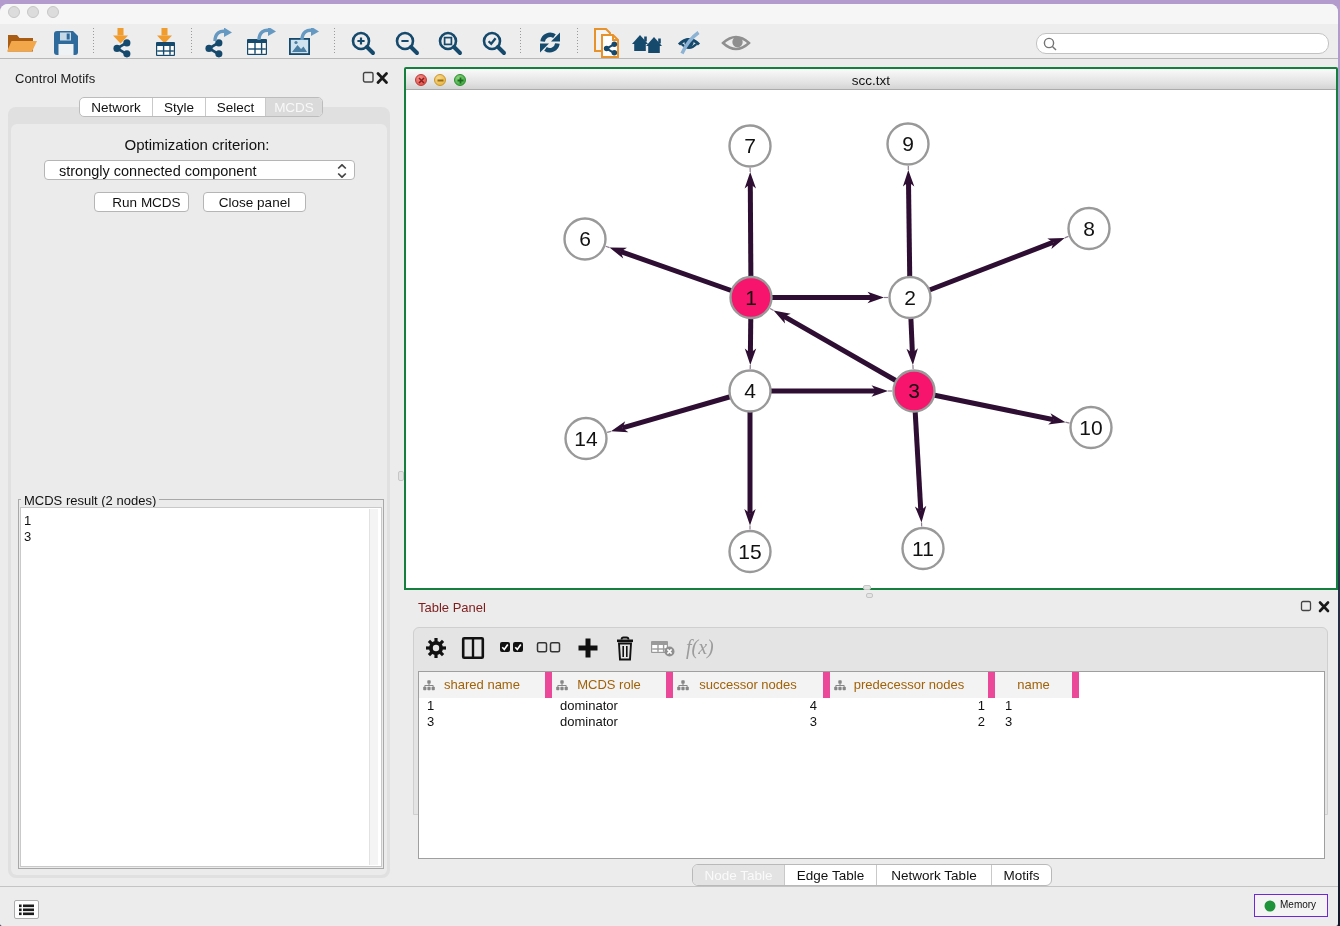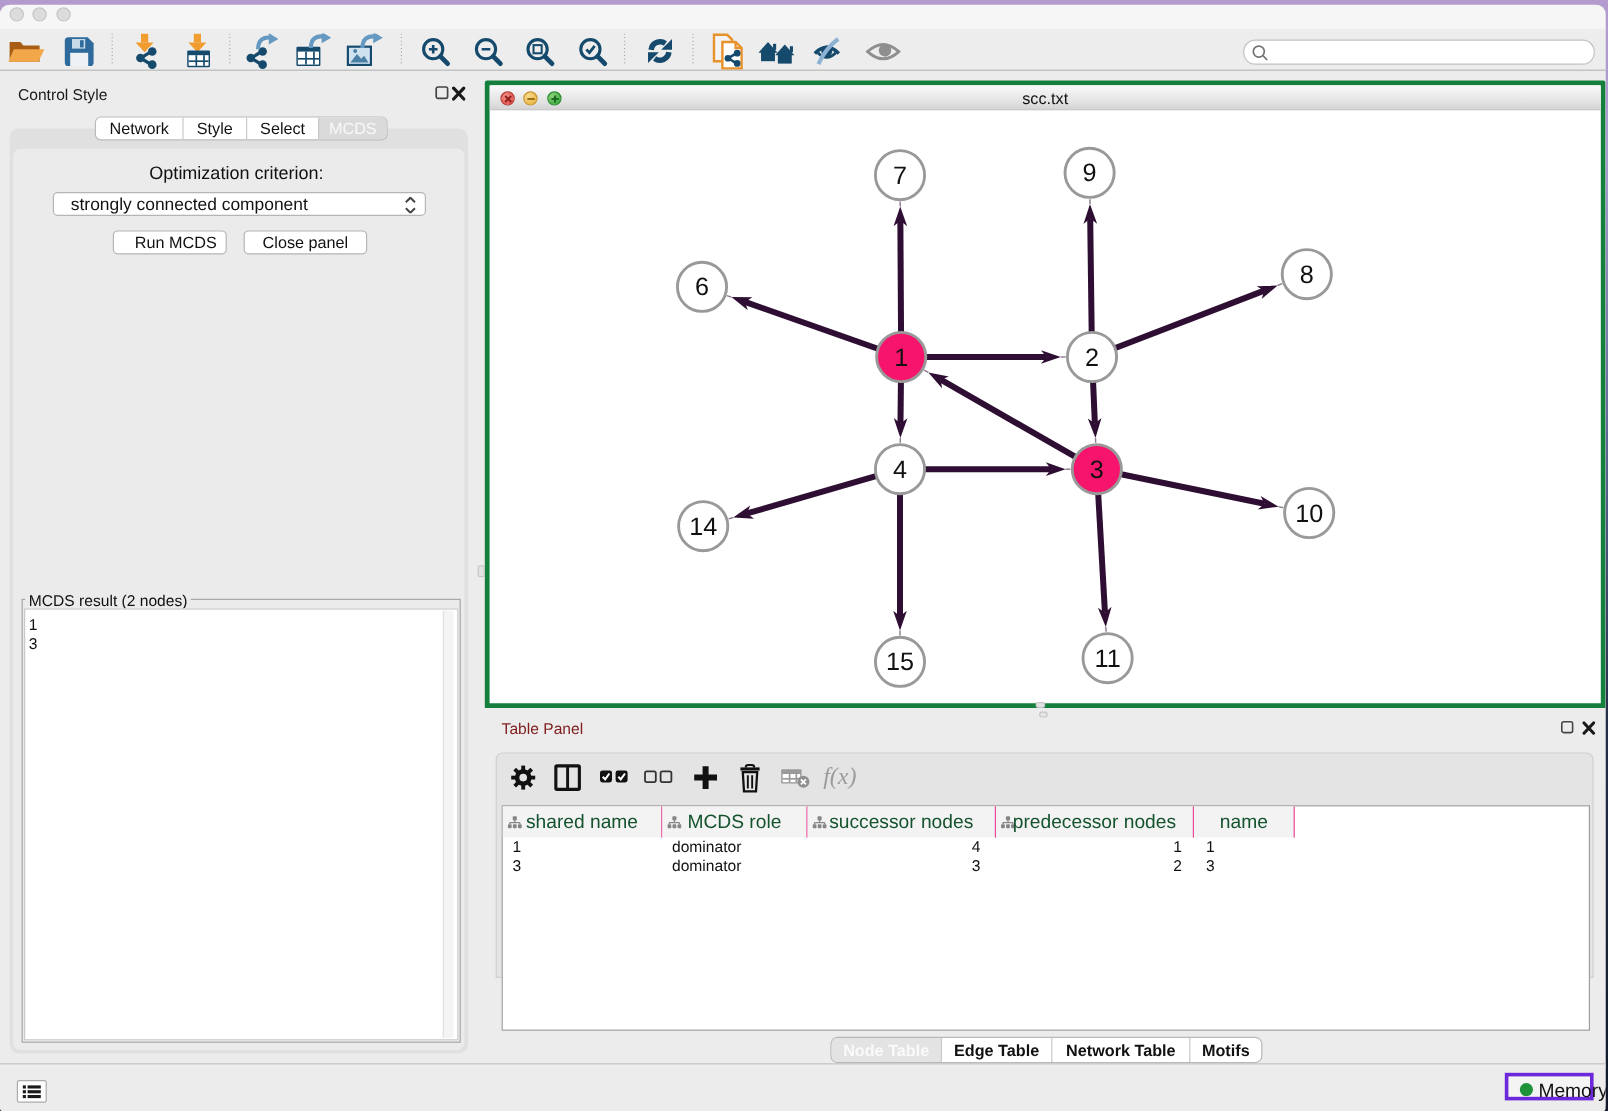--- a/index.html
+++ b/index.html
@@ -40,44 +40,44 @@
 #mcds-fs { position:absolute; left:18px; top:439px; width:366px; height:370px;
   border:1px solid #a8a8a8; }
 #mcds-leg { position:absolute; left:2px; top:-7px; background:#ebebeb; font-size:13px;
   padding:0 3px; color:#111; }
 #mcds-white { position:absolute; left:1px; top:7px; width:362px; height:360px; background:#fff;
   border:1px solid #c9c9c9; }
 #mcds-scroll { position:absolute; right:3px; top:1px; width:9px; height:356px; background:#f4f4f4;
   border-left:1px solid #e2e2e2; }
 
 #frame { position:absolute; left:404px; top:7px; width:934px; height:523px; background:#fff;
-  border:4px solid #15803d; border-radius:2px 2px 0 0; }
+  border:2px solid #15803d; border-radius:2px 2px 0 0; }
 #frame-tb { position:absolute; left:0; top:0; width:100%; height:21px;
   background:linear-gradient(180deg,#fafafa,#e2e2e2 70%,#d4d4d4); border-bottom:1px solid #ababab;
   border-radius:2px 2px 0 0; }
 #frame-title { position:absolute; width:100%; top:4px; text-align:center; font-size:13.5px; color:#111; }
 .ftl { position:absolute; top:4.5px; width:12px; height:12px; border-radius:50%; }
 
 #tp { position:absolute; left:404px; top:528px; width:934px; height:298px; }
 #tp-title { position:absolute; left:14px; top:12px; font-size:13px; color:#7f1d1d; }
 #tp-box { position:absolute; left:9px; top:39px; width:915px; height:188px; background:#e4e4e4;
   border:1px solid #cfcfcf; border-radius:6px 6px 0 0; }
 #tp-table { position:absolute; left:4px; top:43px; width:907px; height:188px; background:#fff;
   border:1px solid #9f9f9f; }
-.th { position:absolute; top:0; height:26px; background:#f3f3f3; border-right:1px solid #ec4899;
-  font-size:16px; color:#14532d; }
+.th { position:absolute; top:0; height:26px; background:#f3f3f3; border-right:7px solid #ec4899;
+  font-size:13px; color:#a16207; }
 .th span { position:absolute; width:100%; text-align:center; top:5px; }
 .trow { position:absolute; font-size:13px; color:#111; height:16px; }
 #tp-tabs { position:absolute; left:288px; top:276px; height:22px; display:flex;
   border:1px solid #b9b9b9; border-radius:6px; overflow:hidden; background:#fff; }
-#tp-tabs .tab { font-size:13.5px; color:#111; padding:3px 0 0 0; text-align:center;font-weight:bold; }
+#tp-tabs .tab { font-size:13.5px; color:#111; padding:3px 0 0 0; text-align:center; }
 #tp-tabs .tab + .tab { border-left:1px solid #c9c9c9; }
 .winbtn { position:absolute; font-size:14px; color:#222; }
 #memory { position:absolute; right:10px; top:7px; width:74px; height:23px; background:#f4f4f4;
-  border:3px solid #6d28d9; font-size:16px; color:#111; }
+  border:1px solid #6d28d9; font-size:10px; color:#111; }
 #listbtn { position:absolute; left:14px; top:13px; width:25px; height:19px; background:#fdfdfd;
   border:1px solid #ababab; border-radius:2px; }
 </style>
 </head>
 <body>
 <div id="wall"></div>
 <div id="win">
   <div id="titlebar">
     <div class="tl" style="left:8px;"></div>
     <div class="tl" style="left:27px;"></div>
@@ -228,21 +228,21 @@
     <div class="sep" style="left:577px;"></div>
     <div id="search">
       <svg width="18" height="17" style="position:absolute;left:5px;top:2px;">
         <circle cx="7" cy="7" r="4.6" fill="none" stroke="#737373" stroke-width="1.4"></circle>
         <line x1="10.4" y1="10.4" x2="14" y2="14" stroke="#737373" stroke-width="1.4"></line>
       </svg>
     </div>
   </div>
   <div id="main">
     <div id="cp">
-      <div id="cp-title">Control Style</div>
+      <div id="cp-title">Control Motifs</div>
       <svg class="winbtn" width="26" height="14" style="left:362px;top:11px;">
         <rect x="1.5" y="1.5" width="9.5" height="9.5" rx="1.5" fill="none" stroke="#444" stroke-width="1.4"></rect>
         <path d="M16,2.5 L24.5,11.5 M24.5,2.5 L16,11.5" stroke="#1a1a1a" stroke-width="2.7" stroke-linecap="round"></path>
       </svg>
       <div id="cp-outer"></div>
       <div id="cp-inner"></div>
       <div id="cp-tabs">
         <div class="tab" style="width:72px;">Network</div>
         <div class="tab" style="width:53px;">Style</div>
         <div class="tab" style="width:60px;">Select</div>

